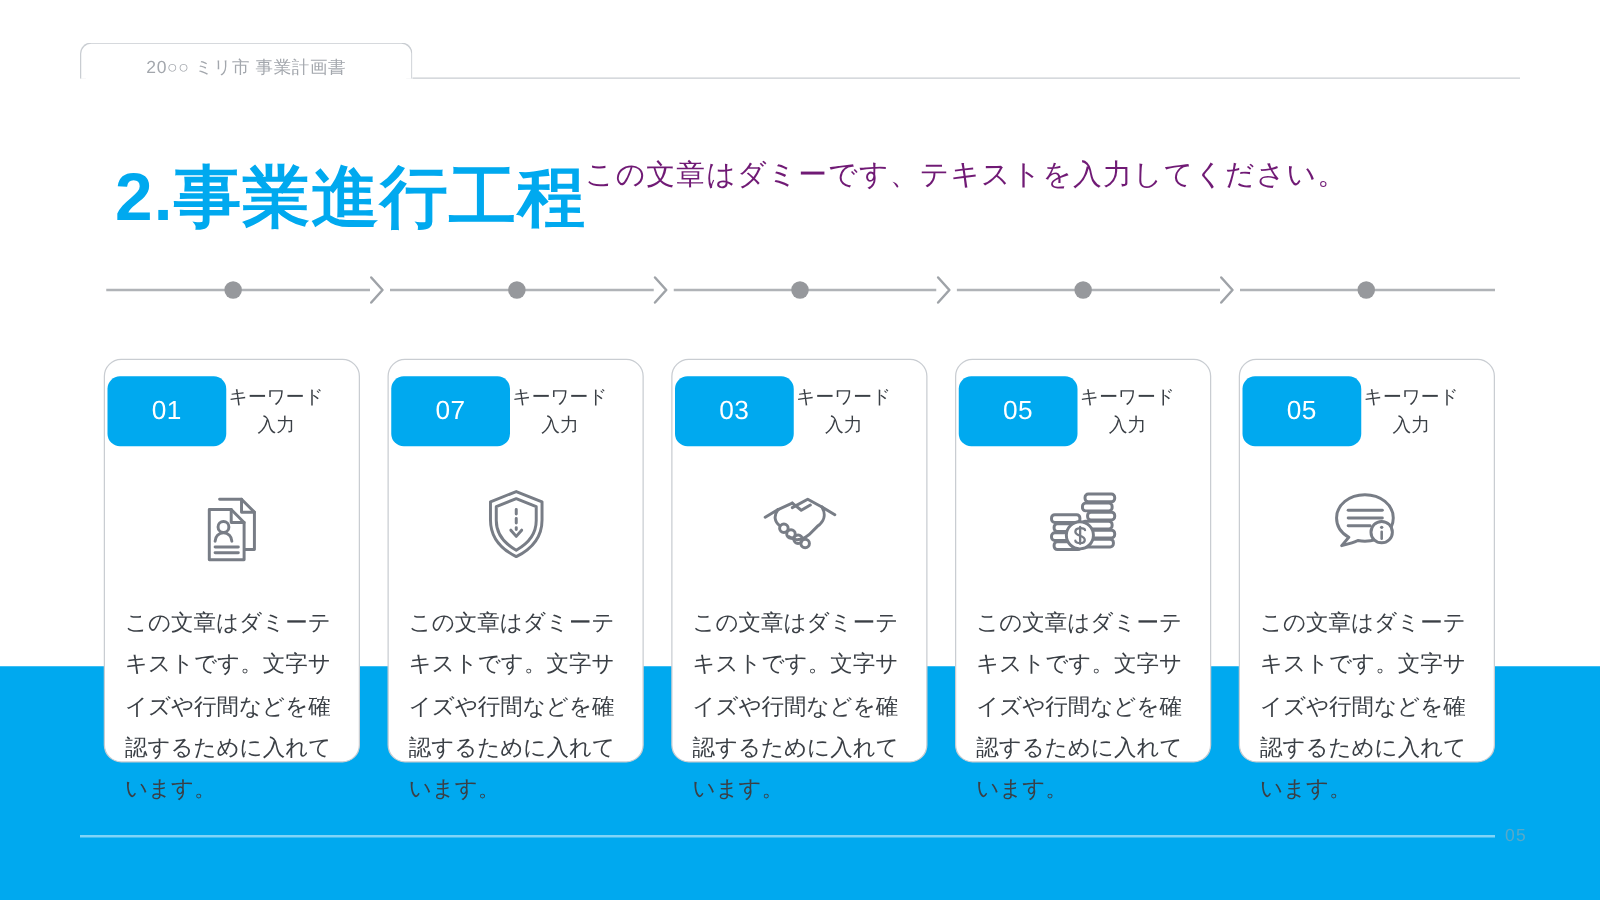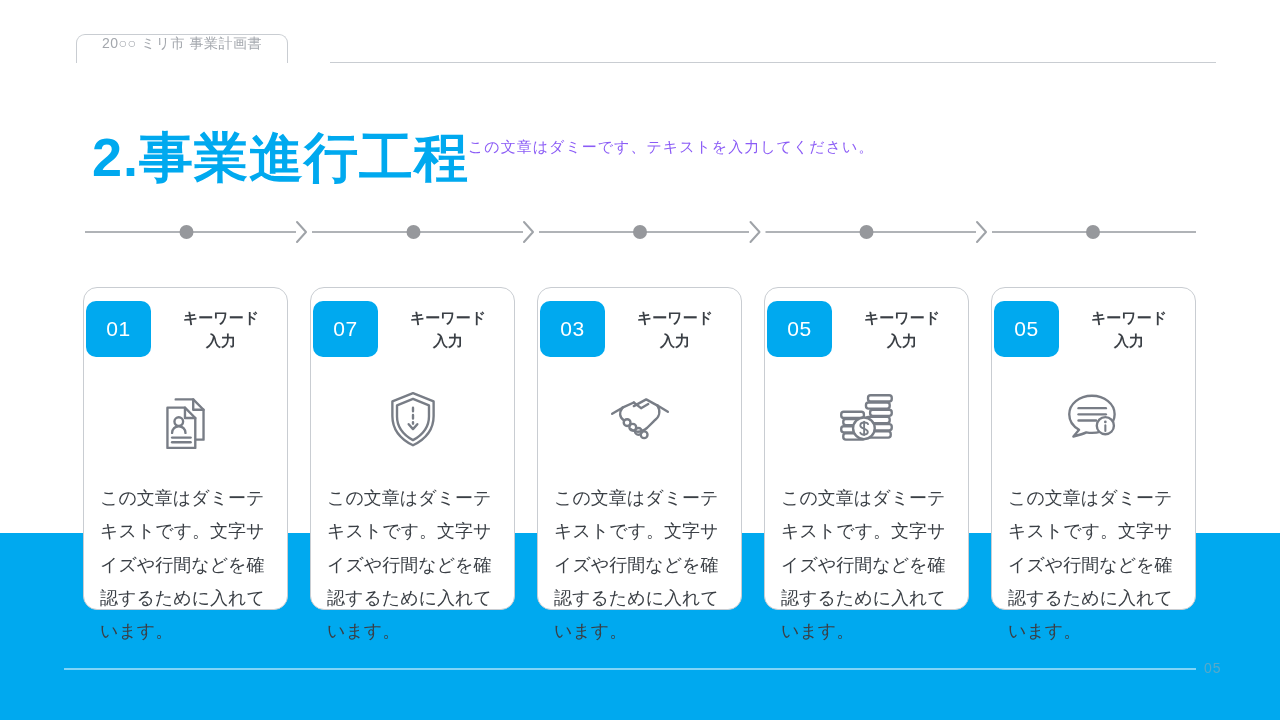--- a/index.html
+++ b/index.html
@@ -5,61 +5,61 @@
   * { margin:0; padding:0; box-sizing:border-box; }
   html,body { width:1280px; height:720px; }
   body {
     font-family:"Liberation Sans","DejaVu Sans",sans-serif;
     background:#ffffff; position:relative; overflow:hidden;
   }
   .slide { position:absolute; inset:0; width:1280px; height:720px; background:#fff; }
 
   
   .tab {
-    position:absolute; left:76px; top:34px; width:212px; height:29px;
+    position:absolute; left:64px; top:34px; width:266px; height:29px;
     border:1.3px solid #c9cdd2; border-bottom:none; border-radius:9px 9px 0 0;
-    display:flex; align-items:flex-start; justify-content:center;
+    display:flex; align-items:flex-end; justify-content:center;
   }
   .tab-label { color:#a3a7ad; font-size:14px; letter-spacing:0.5px; white-space:nowrap; }
   .tab-line { position:absolute; left:330px; top:61.7px; width:886px; height:1.3px; background:#c9cdd2; }
 
   
   .title {
     position:absolute; left:92px; top:122px;
     color:#00a9ef; font-size:54px; font-weight:700; letter-spacing:1px; white-space:nowrap;
   }
   .subtitle {
-    position:absolute; left:468px; top:138px;
-    color:#8b5cf6; font-size:15px; letter-spacing:1px; white-space:nowrap;
+    position:absolute; left:468px; top:124px;
+    color:#701a75; font-size:23px; letter-spacing:1px; white-space:nowrap;
   }
 
   
   .timeline { position:absolute; left:0; top:215px; width:1280px; height:34px; }
 
   
   .band { position:absolute; left:0; top:533px; width:1280px; height:187px; background:#00a9ef; z-index:0; }
   .footer-line { position:absolute; left:64px; top:668px; width:1132px; height:2px; background:rgba(255,255,255,0.5); z-index:2; }
   .page-number { position:absolute; left:1204px; top:660px; color:#58a9c9; font-size:14px; letter-spacing:1px; z-index:2; }
 
   
   .cards { position:absolute; left:83px; top:287px; width:1113px; height:323px; display:flex; gap:22px; z-index:1; }
   .card {
     position:relative; width:205px; height:323px; background:#ffffff;
     border:1.5px solid #c9cdd2; border-radius:14px;
   }
   .badge {
-    position:absolute; left:2px; top:13px; width:65px; height:56px;
+    position:absolute; left:2px; top:13px; width:95px; height:56px;
     background:#00a9ef; border-radius:10px; color:#ffffff;
     display:flex; align-items:center; justify-content:center;
     font-size:21px; letter-spacing:0.5px;
   }
   .keyword {
     position:absolute; left:73px; right:2px; top:13px; height:56px;
     display:flex; flex-direction:column; align-items:center; justify-content:center;
-    color:#3a3f45; font-size:15px; line-height:1.55; text-align:center;font-weight:bold;
+    color:#3a3f45; font-size:15px; line-height:1.55; text-align:center;
   }
   .icon-box {
     position:absolute; left:0; right:0; top:94px; height:74px;
     display:flex; align-items:center; justify-content:center;
   }
   .icon-box svg { width:66px; height:66px; }
   .body-text {
     position:absolute; left:16px; right:15px; top:194px;
     color:#3a3f45; font-size:18px; line-height:1.85;
     word-break:break-all; text-align:left;

